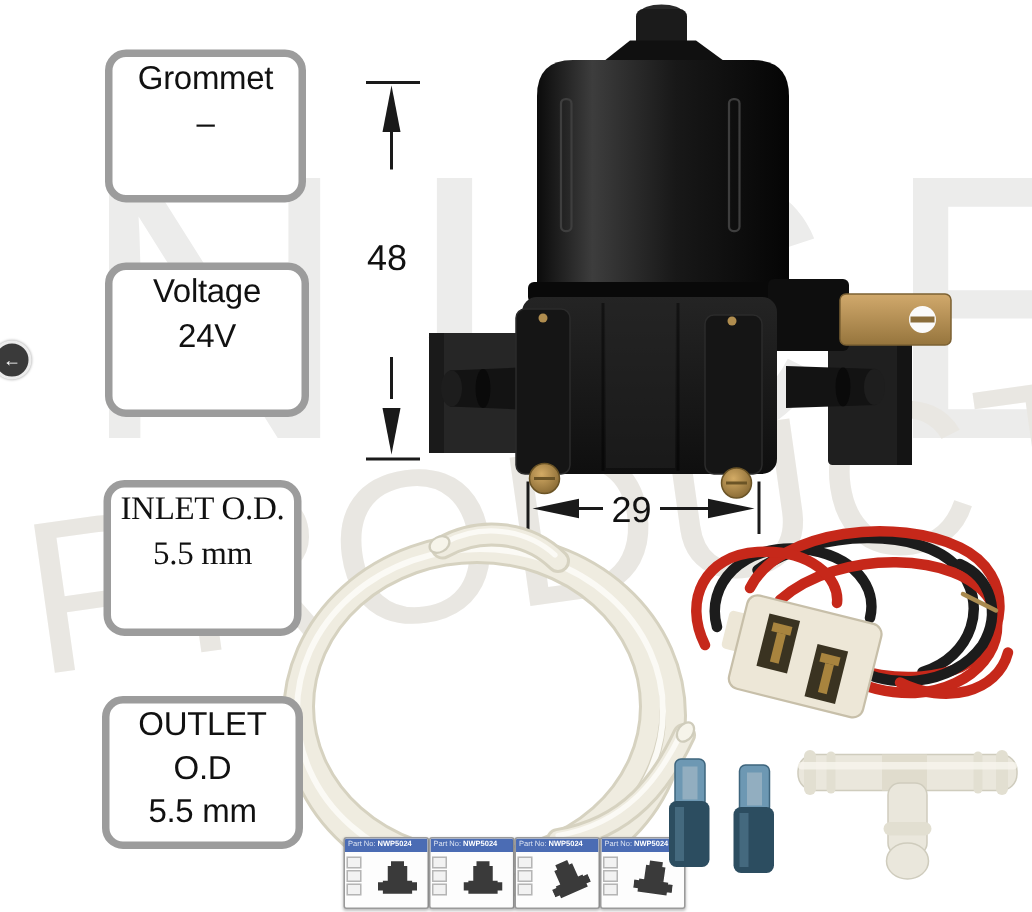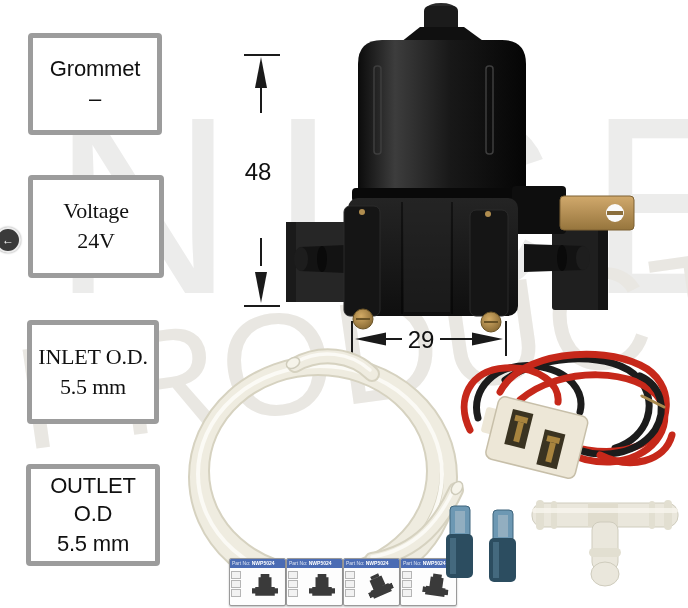--- a/index.html
+++ b/index.html
@@ -7,26 +7,26 @@
          font-family:"Liberation Sans", sans-serif;}
   
   .wm{position:absolute;color:#ebeae8;white-space:nowrap;z-index:0;line-height:1;user-select:none;}
   .wm1{left:52px;top:80px;font-size:252px;letter-spacing:34px;color:#ececeb;}
   .wm2{left:28px;top:328px;font-size:145px;letter-spacing:2px;color:#e9e7e2;
        transform:rotate(-8deg);transform-origin:left bottom;}
   
   .art{position:absolute;left:0;top:0;z-index:1;}
   .overlay{position:absolute;left:0;top:0;z-index:3;pointer-events:none;}
   
-  .spec{position:absolute;z-index:4;background:#fff;border:5px solid #9c9c9c;border-radius:4px;
-        display:flex;flex-direction:column;align-items:center;justify-content:center;
-        color:#111;font-size:22px;line-height:1.3;text-align:center;letter-spacing:-0.2px;}
+  .spec{position:absolute;z-index:4;background:#fff;border:5px solid #9c9c9c;border-radius:14px;
+        display:flex;flex-direction:column;align-items:center;justify-content:flex-start;
+        color:#111;font-size:22px;line-height:1.3;text-align:center;letter-spacing:-0.2px;margin-left:42px;}
   .spec .l2{margin-top:1px;}
   .sb1{left:28px;top:33px;width:124px;height:92px;}
-  .sb2{left:28px;top:175px;width:126px;height:93px;font-family:Liberation Serif, serif;}
+  .sb2{left:28px;top:175px;width:126px;height:93px;}
   .sb3{left:27px;top:320px;width:122px;height:94px;font-family:Liberation Serif, serif;}
   .sb4{left:26px;top:464px;width:124px;height:92px;}
   
   .prev{position:absolute;left:-5px;top:227px;width:22px;height:22px;border-radius:50%;
         background:#3a3a3a;border:2px solid #ececec;z-index:5;display:flex;align-items:center;
         justify-content:center;color:#fff;font-size:12px;font-weight:bold;cursor:pointer;
         box-shadow:0 0 2px rgba(0,0,0,.4);}
   
   .card{position:absolute;top:558px;width:55px;height:46px;background:#fdfdfd;border:1px solid #9a9a9a;
         border-radius:2px;z-index:2;overflow:hidden;box-shadow:0 1px 2px rgba(0,0,0,.25);cursor:pointer;}

